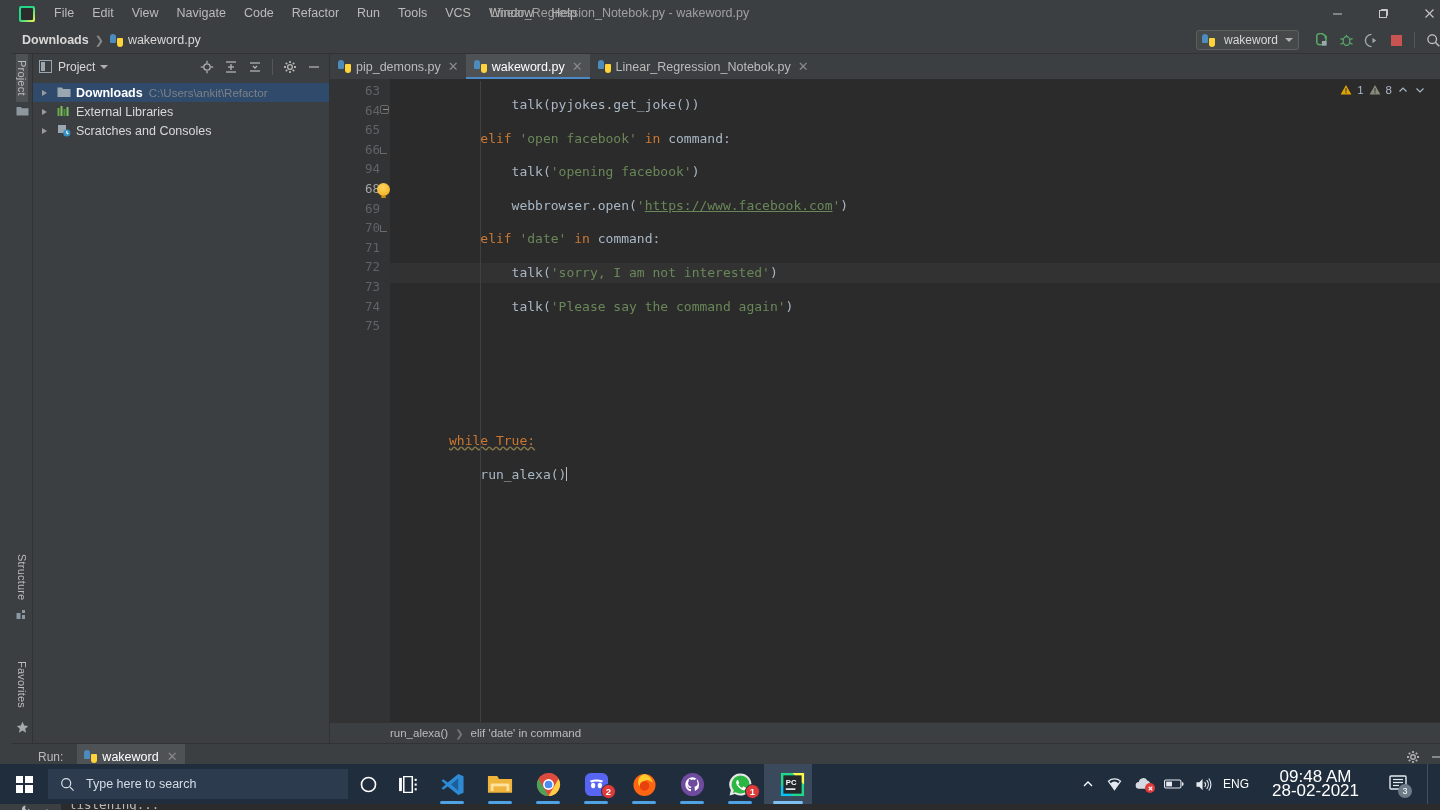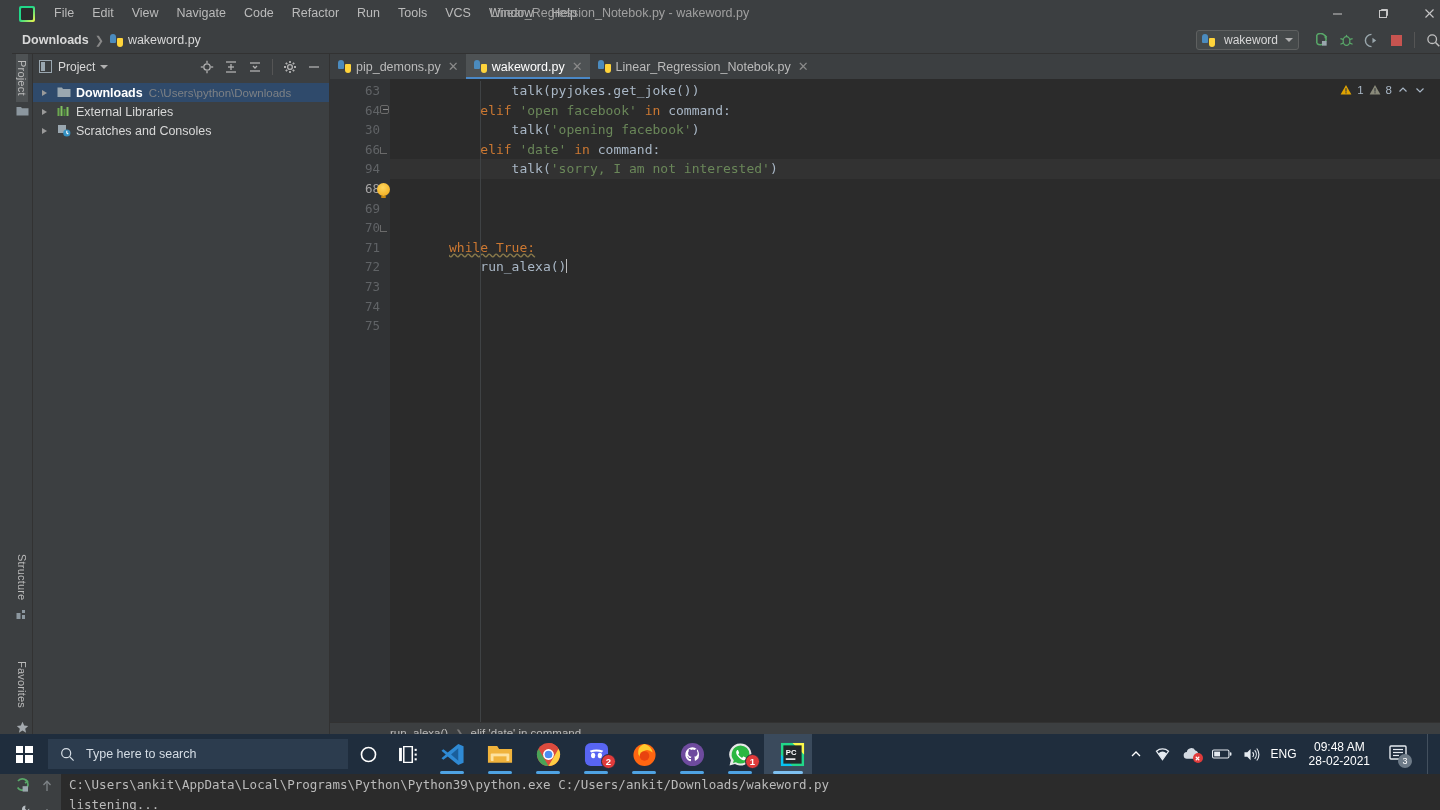--- a/index.html
+++ b/index.html
@@ -85,21 +85,21 @@
   .fold .box { width:9px;height:9px;border:1px solid #6a6a6a;border-radius:2px;position:relative;background:#313335; }
   .fold .box::after{content:"";position:absolute;left:1.5px;top:3.5px;width:5px;height:1px;background:#8d8d8d;}
   .fold.end { }
   .fold.end .bk { width:7px;height:7px;border-left:1px solid #6a6a6a;border-bottom:1px solid #6a6a6a;margin-top:2px; }
   .bulb { position:absolute; left:47px; width:13px;height:13px;border-radius:50%;
     background:radial-gradient(circle at 45% 35%, #ffd75e, #f0a513); }
   .bulb::after { content:""; position:absolute; left:4px; bottom:-2px; width:5px; height:2px; background:#c98a10; border-radius:1px; }
 
   .code { flex:1; position:relative; padding-top:2px; overflow:hidden; background:#2b2b2b;
     font-family:"DejaVu Sans Mono", monospace; font-size:13px; }
-  .cline { height:19.6px; line-height:19.6px; white-space:pre; padding-left:59px; color:#a9b7c6; }
+  .cline { height:19.6px; line-height:19.6px; white-space:pre; padding-left:59px; color:#a9b7c6;margin-top:14px; }
   .cline.hl { background:#323232; }
   .indentguide { position:absolute; top:2px; bottom:0; width:1px; background:#3f4244; }
   .k-kw { color:#cc7832; }
   .k-str { color:#6a8759; }
   .k-fn { color:#a9b7c6; }
   .k-url { color:#6a8759; text-decoration:underline; }
   .k-warn { color:#cc7832; text-decoration:underline; text-decoration-style:wavy; text-decoration-color:#8a7a4a;text-align:right; }
   .caret-bar { display:inline-block; width:1px; height:14px; background:#bbb; vertical-align:-2px; }
 
   .stripe { width:12px; background:#2b2b2b; flex:none; position:relative; }
@@ -120,36 +120,36 @@
   .run-tab .x { margin-left:8px; color:#8a8a8a; font-size:13px; }
   .run-head-right { margin-left:auto; display:flex; align-items:center; padding-right:8px; gap:10px; }
   .run-body { flex:1; display:flex; min-height:0; }
   .run-tools { width:21px; background:#3c3f41; display:flex; flex-direction:column; align-items:center; padding-top:4px; }
   .run-tools2 { width:28px; background:#3c3f41; display:flex; flex-direction:column; align-items:center; padding-top:4px; gap:2px; }
   .rt { width:20px;height:20px;display:flex;align-items:center;justify-content:center;margin:3px 0;border-radius:3px; }
   .console { flex:1; background:#2b2b2b; padding:6px 0 0 8px; font-family:"DejaVu Sans Mono", monospace;
     font-size:12.5px; color:#bababa; line-height:20px; overflow:hidden; }
 
   
-  .taskbar { position:absolute; left:0; top:734px; width:1440px; height:40px; background:#1f2d3d; display:flex; align-items:center; }
+  .taskbar { position:absolute; left:0; top:764px; width:1440px; height:40px; background:#1f2d3d; display:flex; align-items:center; }
   .start { width:48px; height:40px; display:flex; align-items:center; justify-content:center; }
   .winlogo { width:17px; height:17px; display:grid; grid-template-columns:1fr 1fr; grid-template-rows:1fr 1fr; gap:2px; }
   .winlogo i { background:#ffffff; display:block; }
   .searchbox { width:300px; height:30px; background:#2c3c4e; display:flex; align-items:center; padding-left:12px; gap:11px; }
   .searchbox span { font-size:12.5px; color:#d5dde5; }
   .tb-ico { width:40px; height:40px; display:flex; align-items:center; justify-content:center; position:relative; }
   .tb-app { width:48px; height:40px; display:flex; align-items:center; justify-content:center; position:relative; }
   .tb-app.active { background:#3a4a5c;padding-left:8px; }
   .tb-app .under { position:absolute; bottom:0; left:12px; width:24px; height:3px; background:#4fa3e3; border-radius:2px; }
   .tb-app.active .under { background:#7ec0f0; width:30px; left:9px; }
   .badge { position:absolute; right:4px; bottom:5px; min-width:15px; height:15px; border-radius:8px;
     background:#e03b3b; color:#fff; font-size:9.5px; display:flex; align-items:center; justify-content:center;
     border:1.5px solid #1f2d3d; font-weight:bold; padding:0 2px; }
   .tray { margin-left:auto; display:flex; align-items:center; gap:11px; padding-right:6px; }
-  .clock { text-align:center; font-size:12px; color:#ffffff; line-height:14px; margin:0 1px; }
+  .clock { text-align:center; font-size:17px; color:#ffffff; line-height:14px; margin:0 12px; }
   .notif { width:34px; height:40px; display:flex; align-items:center; justify-content:center; position:relative; }
   .notif .nb { position:absolute; right:4px; bottom:6px; width:14px;height:14px;border-radius:50%;background:#6e7b88;
     color:#fff;font-size:9px;display:flex;align-items:center;justify-content:center; }
   .show-desktop { width:7px; height:40px; border-left:1px solid #43505e; }
   svg { display:block; }
 </style>
 </head>
 <body>
 
 <div class="ide">
@@ -331,21 +331,21 @@
       </div>
       <div class="tree" id="tree">
           <div class="tree-row sel">
             <span class="arrow"></span>
             <span class="tnode-ico">
               <svg width="14" height="12" viewBox="0 0 14 12">
                 <path d="M0.5 1.5 H5 L6 3 H13.5 V11 H0.5 Z" fill="#9aa7b0"></path>
               </svg>
             </span>
             <span class="tname b">Downloads</span>
-            <span class="tpath">C:\Users\python\Downloads</span>
+            <span class="tpath">C:\Users\ankit\Refactor</span>
           </div>
           <div class="tree-row">
             <span class="arrow"></span>
             <span class="tnode-ico">
               <svg width="14" height="12" viewBox="0 0 14 12">
                 <rect x="0.5" y="3" width="2" height="8" fill="#6aa84f"></rect>
                 <rect x="3.5" y="1" width="2" height="10" fill="#7fbf5f"></rect>
                 <rect x="6.5" y="4" width="2" height="7" fill="#4f8f3a"></rect>
                 <rect x="9.5" y="2" width="2" height="9" fill="#7fbf5f"></rect>
               </svg>
@@ -385,21 +385,21 @@
           </div>
         </div>
 
       <div class="editor-wrap">
         <div class="gutter" id="gutter">
             <div class="gline">63</div>
             <div class="gline">64</div>
             <div class="fold" style="top: 25.6px;">
               <div class="box"></div>
             </div>
-            <div class="gline">30</div>
+            <div class="gline">65</div>
             <div class="gline">66</div>
             <div class="fold end" style="top: 65.8px;">
               <div class="bk"></div>
             </div>
             <div class="gline">94</div>
             <div class="gline cur">68</div>
             <div class="bulb" style="top: 104px;"></div>
             <div class="gline">69</div>
             <div class="gline">70</div>
             <div class="fold end" style="top: 144.2px;">
@@ -409,22 +409,24 @@
             <div class="gline">72</div>
             <div class="gline">73</div>
             <div class="gline">74</div>
             <div class="gline">75</div>
           </div>
         <div class="code" id="code">
           <div class="indentguide" style="left:90px"></div>
         <div class="cline"><span class="k-fn">        talk(pyjokes.get_joke())</span></div>
             <div class="cline"><span>    </span><span class="k-kw">elif</span><span> </span><span class="k-str">'open facebook'</span><span> </span><span class="k-kw">in</span><span> command:</span></div>
             <div class="cline"><span>        talk(</span><span class="k-str">'opening facebook'</span><span>)</span></div>
+            <div class="cline"><span>        webbrowser.open(</span><span class="k-str">'</span><span class="k-url">https://www.facebook.com</span><span class="k-str">'</span><span>)</span></div>
             <div class="cline"><span>    </span><span class="k-kw">elif</span><span> </span><span class="k-str">'date'</span><span> </span><span class="k-kw">in</span><span> command:</span></div>
             <div class="cline hl"><span>        talk(</span><span class="k-str">'sorry, I am not interested'</span><span>)</span></div>
+            <div class="cline"><span>        talk(</span><span class="k-str">'Please say the command again'</span><span>)</span></div>
             <div class="cline"></div>
             <div class="cline"></div>
             <div class="cline"></div>
             <div class="cline"><span class="k-warn">while True:</span></div>
             <div class="cline"><span>    run_alexa()</span><span class="caret-bar"></span></div>
           </div>
 
         <div style="position:absolute; right:26px; top:5px; display:flex; align-items:center; gap:5px;">
           <span>
             <svg width="12" height="12" viewBox="0 0 12 12">

